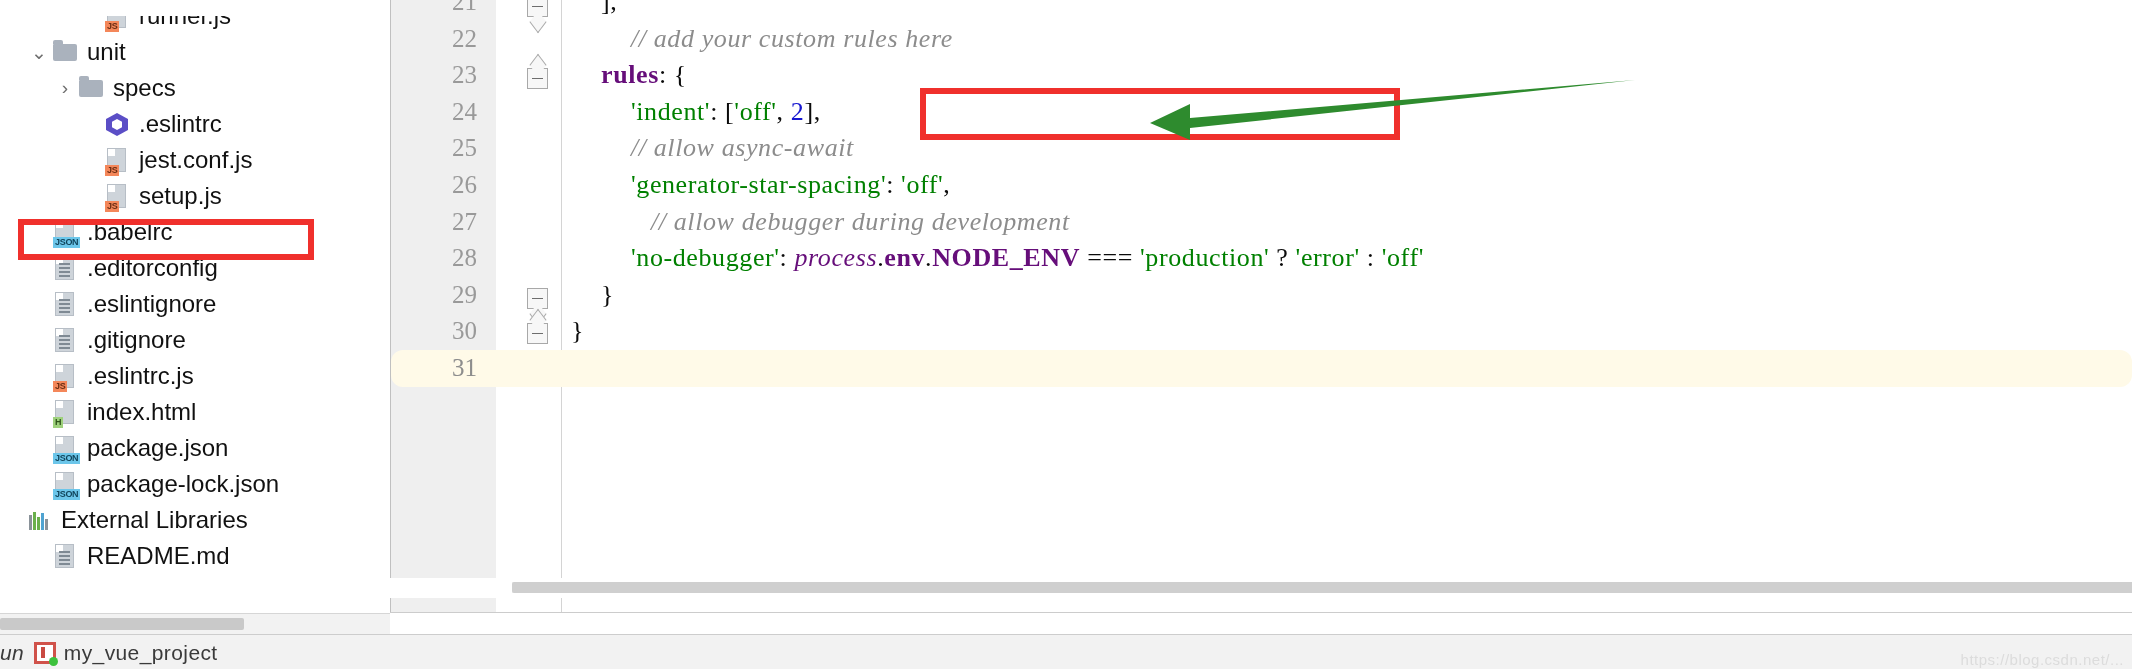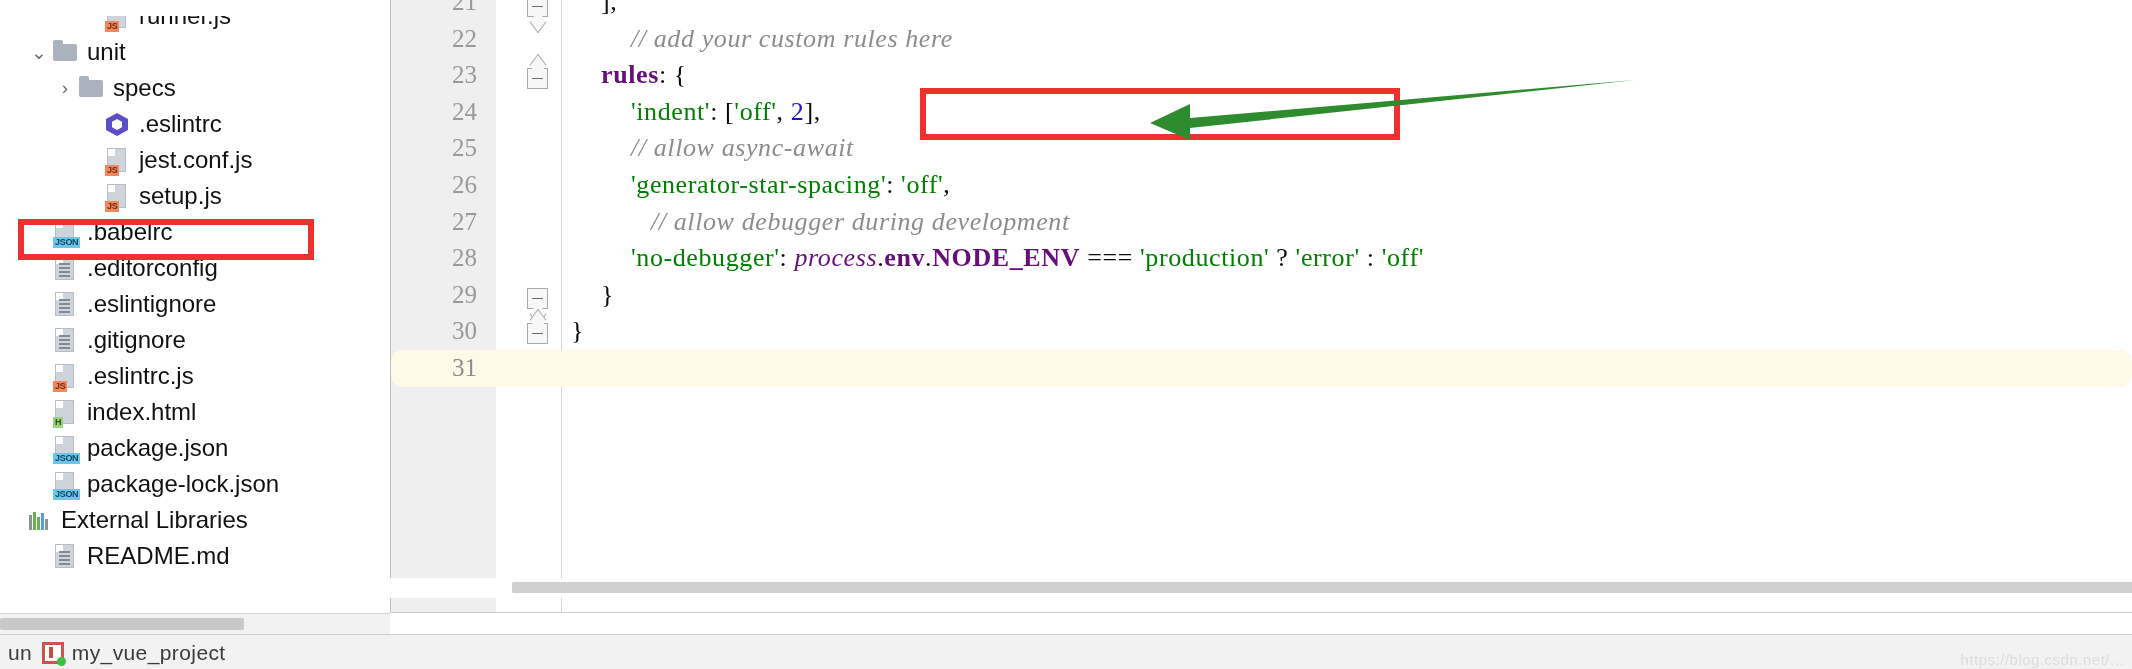--- a/index.html
+++ b/index.html
@@ -309,22 +309,23 @@
     position: absolute;
     left: 0; top: 0;
     height: 35px;
     display: flex;
     align-items: center;
     font-size: 21px;
     color: #3c3c3c;
   }
   .run-word {
     color: #3c3c3c;
-    margin-left: 8px;
+    margin-left: 0px;
     letter-spacing: 0.2px;
+    font-style: italic;
   }
   .run-icon {
     position: relative;
     width: 22px; height: 22px;
     margin: 0 8px 0 10px;
     border: 3px solid #d0524a;
     box-sizing: border-box;
     background: #ffffff;
   }
   .run-icon:before {

